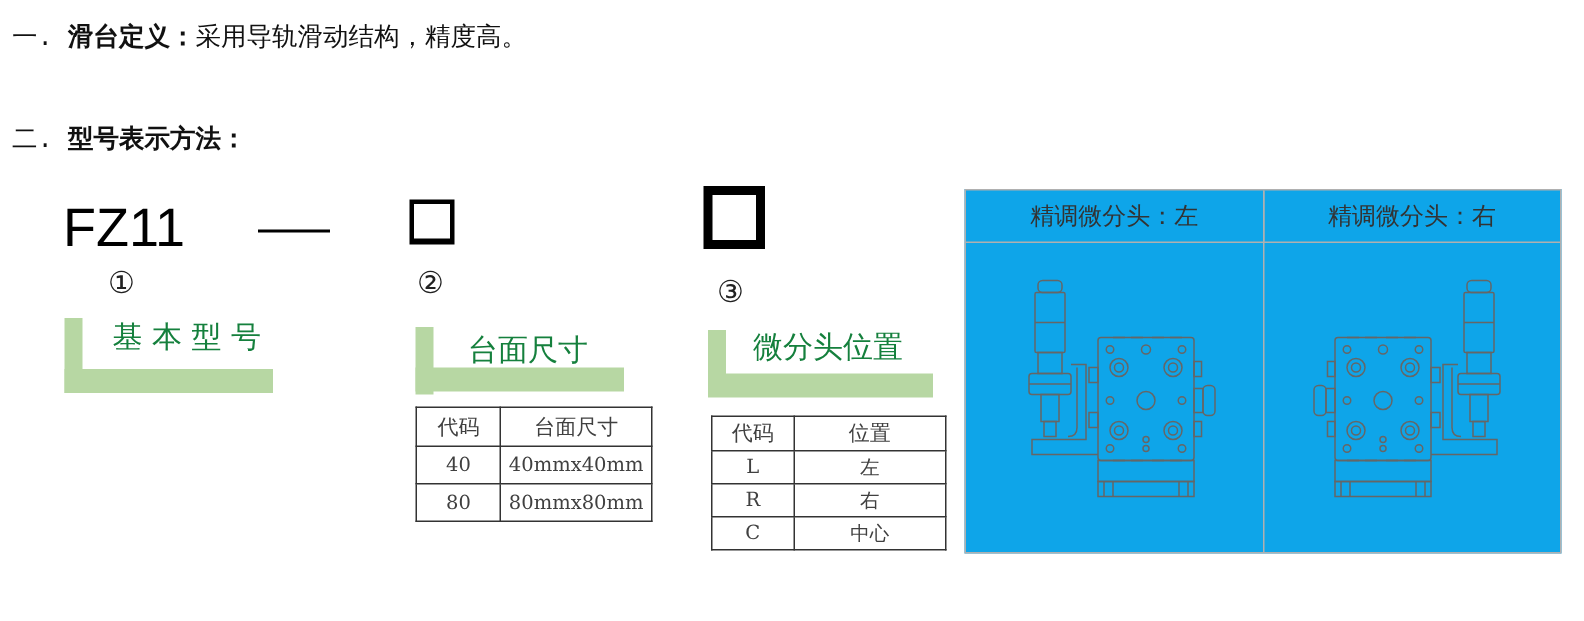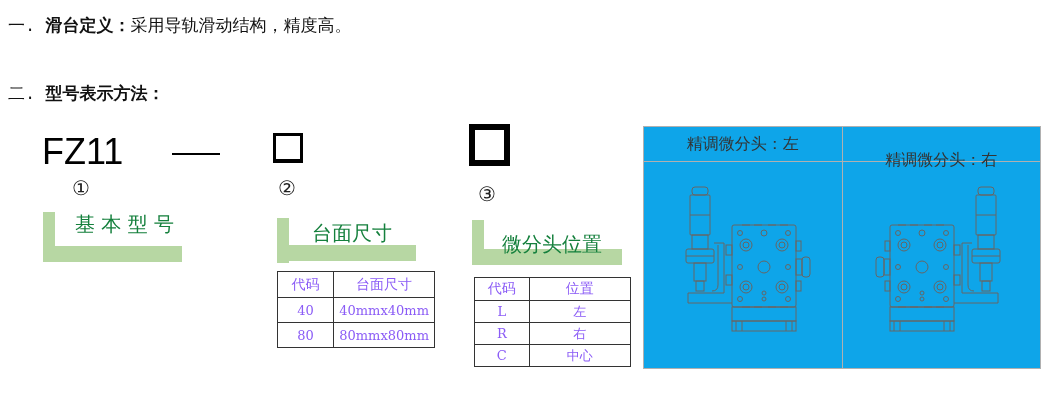--- a/index.html
+++ b/index.html
@@ -17,33 +17,33 @@
   .dash { height: 2px; background: #000; }
   .placeholder-box-thin { border: 3px solid #000; border-bottom-width: 4px; box-sizing: border-box; }
   .placeholder-box-thick { border: 6px solid #000; box-sizing: border-box; }
   .circle-num { font-size: 20px; line-height: 22px; color: #222; }
 
   .bracket { position: absolute; }
   .bracket .v { position: absolute; left: 0; top: 0; width: 12px; background: #b7d7a3; }
   .bracket .h { position: absolute; left: 0; height: 16px; background: #b7d7a3; }
   .bracket-label { position: absolute; font-size: 20px; line-height: 24px; color: #15803d; white-space: nowrap; }
 
-  table.code-table { border-collapse: collapse; position: absolute; font-size: 13px; color: #8b5cf6; }
+  table.code-table { border-collapse: collapse; position: absolute; font-size: 13px; color: #404040; }
   table.code-table td, table.code-table th {
     border: 1.5px solid #333; text-align: center; padding: 0; font-weight: normal;
   }
   table.code-table th { font-size: 14px; }
 
   .figure-panel { position: absolute; border: 1px solid #b0b0b0; box-sizing: border-box; background: #0ea5e9; }
   .figure-header {
     position: absolute; left: 0; right: 0; top: 0; height: 34px;
     border-bottom: 1px solid #b0b0b0; display: flex;
   }
   .figure-header .cell { flex: 1; text-align: center; line-height: 34px; font-size: 16px; color: #333; }
-  .figure-header .cell + .cell { border-left: 1px solid #b0b0b0; margin-top: 16px; }
+  .figure-header .cell + .cell { border-left: 1px solid #b0b0b0; }
   .figure-divider { position: absolute; top: 0; bottom: 0; width: 1px; background: #b0b0b0; }
   svg.stage { position: absolute; }
   svg.stage * { fill: none; stroke: #666; stroke-width: 1; }
 </style>
 </head>
 <body>
 
 <div class="abs section-heading" style="left:8px; top:16px;">
   <span class="num">一.</span>
   <span class="title">滑台定义：</span><span class="desc">采用导轨滑动结构，精度高。</span>
@@ -71,21 +71,21 @@
 
 <div class="bracket" style="left:277px; top:218px; width:139px; height:45px;">
   <div class="v" style="height:45px;"></div>
   <div class="h" style="top:27px; width:139px;"></div>
   <div class="bracket-label" style="left:35px; top:3px;">台面尺寸</div>
 </div>
 
 <div class="bracket" style="left:472px; top:220px; width:150px; height:44px;">
   <div class="v" style="height:44px;"></div>
   <div class="h" style="top:29px; width:150px;"></div>
-  <div class="bracket-label" style="left:30px; top:12px;">微分头位置</div>
+  <div class="bracket-label" style="left:30px; top:2px;font-family:Liberation Mono, monospace;">微分头位置</div>
 </div>
 
 <table class="code-table" style="left:277px; top:271px; width:158px;">
   <colgroup>
       <col style="width:57px">
       <col style="width:101px">
     </colgroup>
   <tbody>
       <tr style="height:26px;">
     <th>代码</th>

